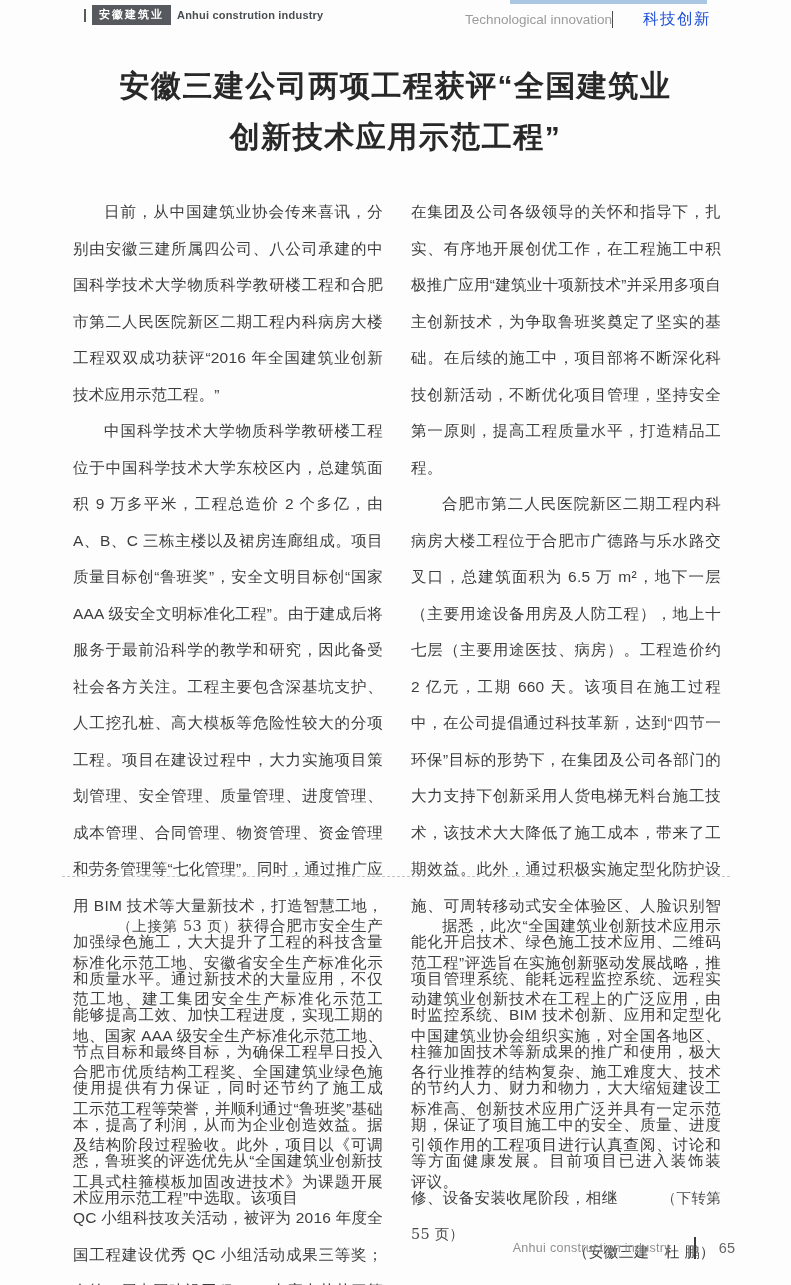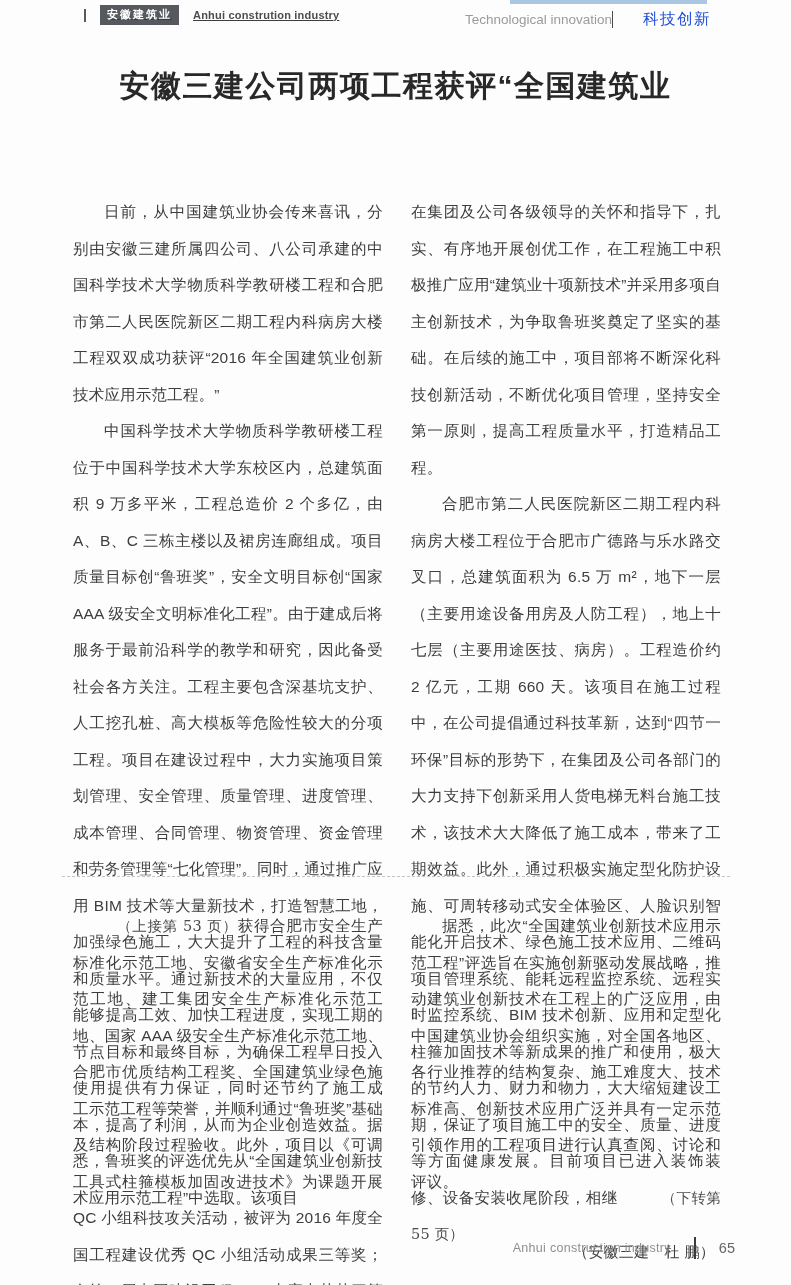--- a/index.html
+++ b/index.html
@@ -13,21 +13,21 @@
     overflow:hidden;
     box-sizing:border-box;
   }
 
   
   .accent-bar { position:absolute; top:0; left:510px; width:197px; height:4px; background:#a9c7e2; }
   .page-header {
     position:absolute; top:2px; left:84px; right:80px;
     display:flex; justify-content:space-between; align-items:flex-start;
   }
-  .header-left { display:flex; align-items:center; gap:14px; padding-top:3px;text-decoration:underline; }
+  .header-left { display:flex; align-items:center; gap:6px; padding-top:3px; }
   .tick { width:2px; height:13px; background:#58595b; }
   .brand-badge {
     background:#565a5e; color:#ffffff;
     font-size:11px; font-weight:bold; letter-spacing:2px;
     padding:2px 7px 3px 7px;
   }
   .brand-en { font-size:11px; font-weight:bold; color:#4a4d50; letter-spacing:0.2px; }
   .header-right { display:flex; align-items:center; padding-top:7px; }
   .section-en { color:#9b9b9b; font-size:13.5px; }
   .hsep { width:1px; height:17px; background:#4a4a4a; }
@@ -102,20 +102,21 @@
     </div>
     <div class="header-right">
       <span class="section-en">Technological innovation</span>
       <span class="hsep"></span>
       <span class="section-zh">科技创新</span>
     </div>
   </header>
 
   <h1 class="article-title">
     <span>安徽三建公司两项工程获评“全国建筑业</span><br>
+    <span>创新技术应用示范工程”</span>
   </h1>
 
   <section class="cols cols-top">
     <div class="col">
       <p class="indent">日前，从中国建筑业协会传来喜讯，分别由安徽三建所属四公司、八公司承建的中国科学技术大学物质科学教研楼工程和合肥市第二人民医院新区二期工程内科病房大楼工程双双成功获评“2016 年全国建筑业创新技术应用示范工程。”</p>
       <p class="indent">中国科学技术大学物质科学教研楼工程位于中国科学技术大学东校区内，总建筑面积 9 万多平米，工程总造价 2 个多亿，由 A、B、C 三栋主楼以及裙房连廊组成。项目质量目标创“鲁班奖”，安全文明目标创“国家 AAA 级安全文明标准化工程”。由于建成后将服务于最前沿科学的教学和研究，因此备受社会各方关注。工程主要包含深基坑支护、人工挖孔桩、高大模板等危险性较大的分项工程。项目在建设过程中，大力实施项目策划管理、安全管理、质量管理、进度管理、成本管理、合同管理、物资管理、资金管理和劳务管理等“七化管理”。同时，通过推广应用 BIM 技术等大量新技术，打造智慧工地，加强绿色施工，大大提升了工程的科技含量和质量水平。通过新技术的大量应用，不仅能够提高工效、加快工程进度，实现工期的节点目标和最终目标，为确保工程早日投入使用提供有力保证，同时还节约了施工成本，提高了利润，从而为企业创造效益。据悉，鲁班奖的评选优先从“全国建筑业创新技术应用示范工程”中选取。该项目</p>
     </div>
     <div class="col">
       <p>在集团及公司各级领导的关怀和指导下，扎实、有序地开展创优工作，在工程施工中积极推广应用“建筑业十项新技术”并采用多项自主创新技术，为争取鲁班奖奠定了坚实的基础。在后续的施工中，项目部将不断深化科技创新活动，不断优化项目管理，坚持安全第一原则，提高工程质量水平，打造精品工程。</p>
       <p class="indent"><span>合肥市第二人民医院新区二期工程内科病房大楼工程位于合肥市广德路与乐水路交叉口，总建筑面积为 6.5 万 m²，地下一层（主要用途设备用房及人防工程），地上十七层（主要用途医技、病房）。工程造价约 2 亿元，工期 660 天。该项目在施工过程中，在公司提倡通过科技革新，达到“四节一环保”目标的形势下，在集团及公司各部门的大力支持下创新采用人货电梯无料台施工技术，该技术大大降低了施工成本，带来了工期效益。此外，通过积极实施定型化防护设施、可周转移动式安全体验区、人脸识别智能化开启技术、绿色施工技术应用、二维码项目管理系统、能耗远程监控系统、远程实时监控系统、BIM 技术创新、应用和定型化柱箍加固技术等新成果的推广和使用，极大的节约人力、财力和物力，大大缩短建设工期，保证了项目施工中的安全、质量、进度等方面健康发展。目前项目已进入装饰装修、设备安装收尾阶段，相继</span><span class="note">（下转第 55 页）</span></p>

